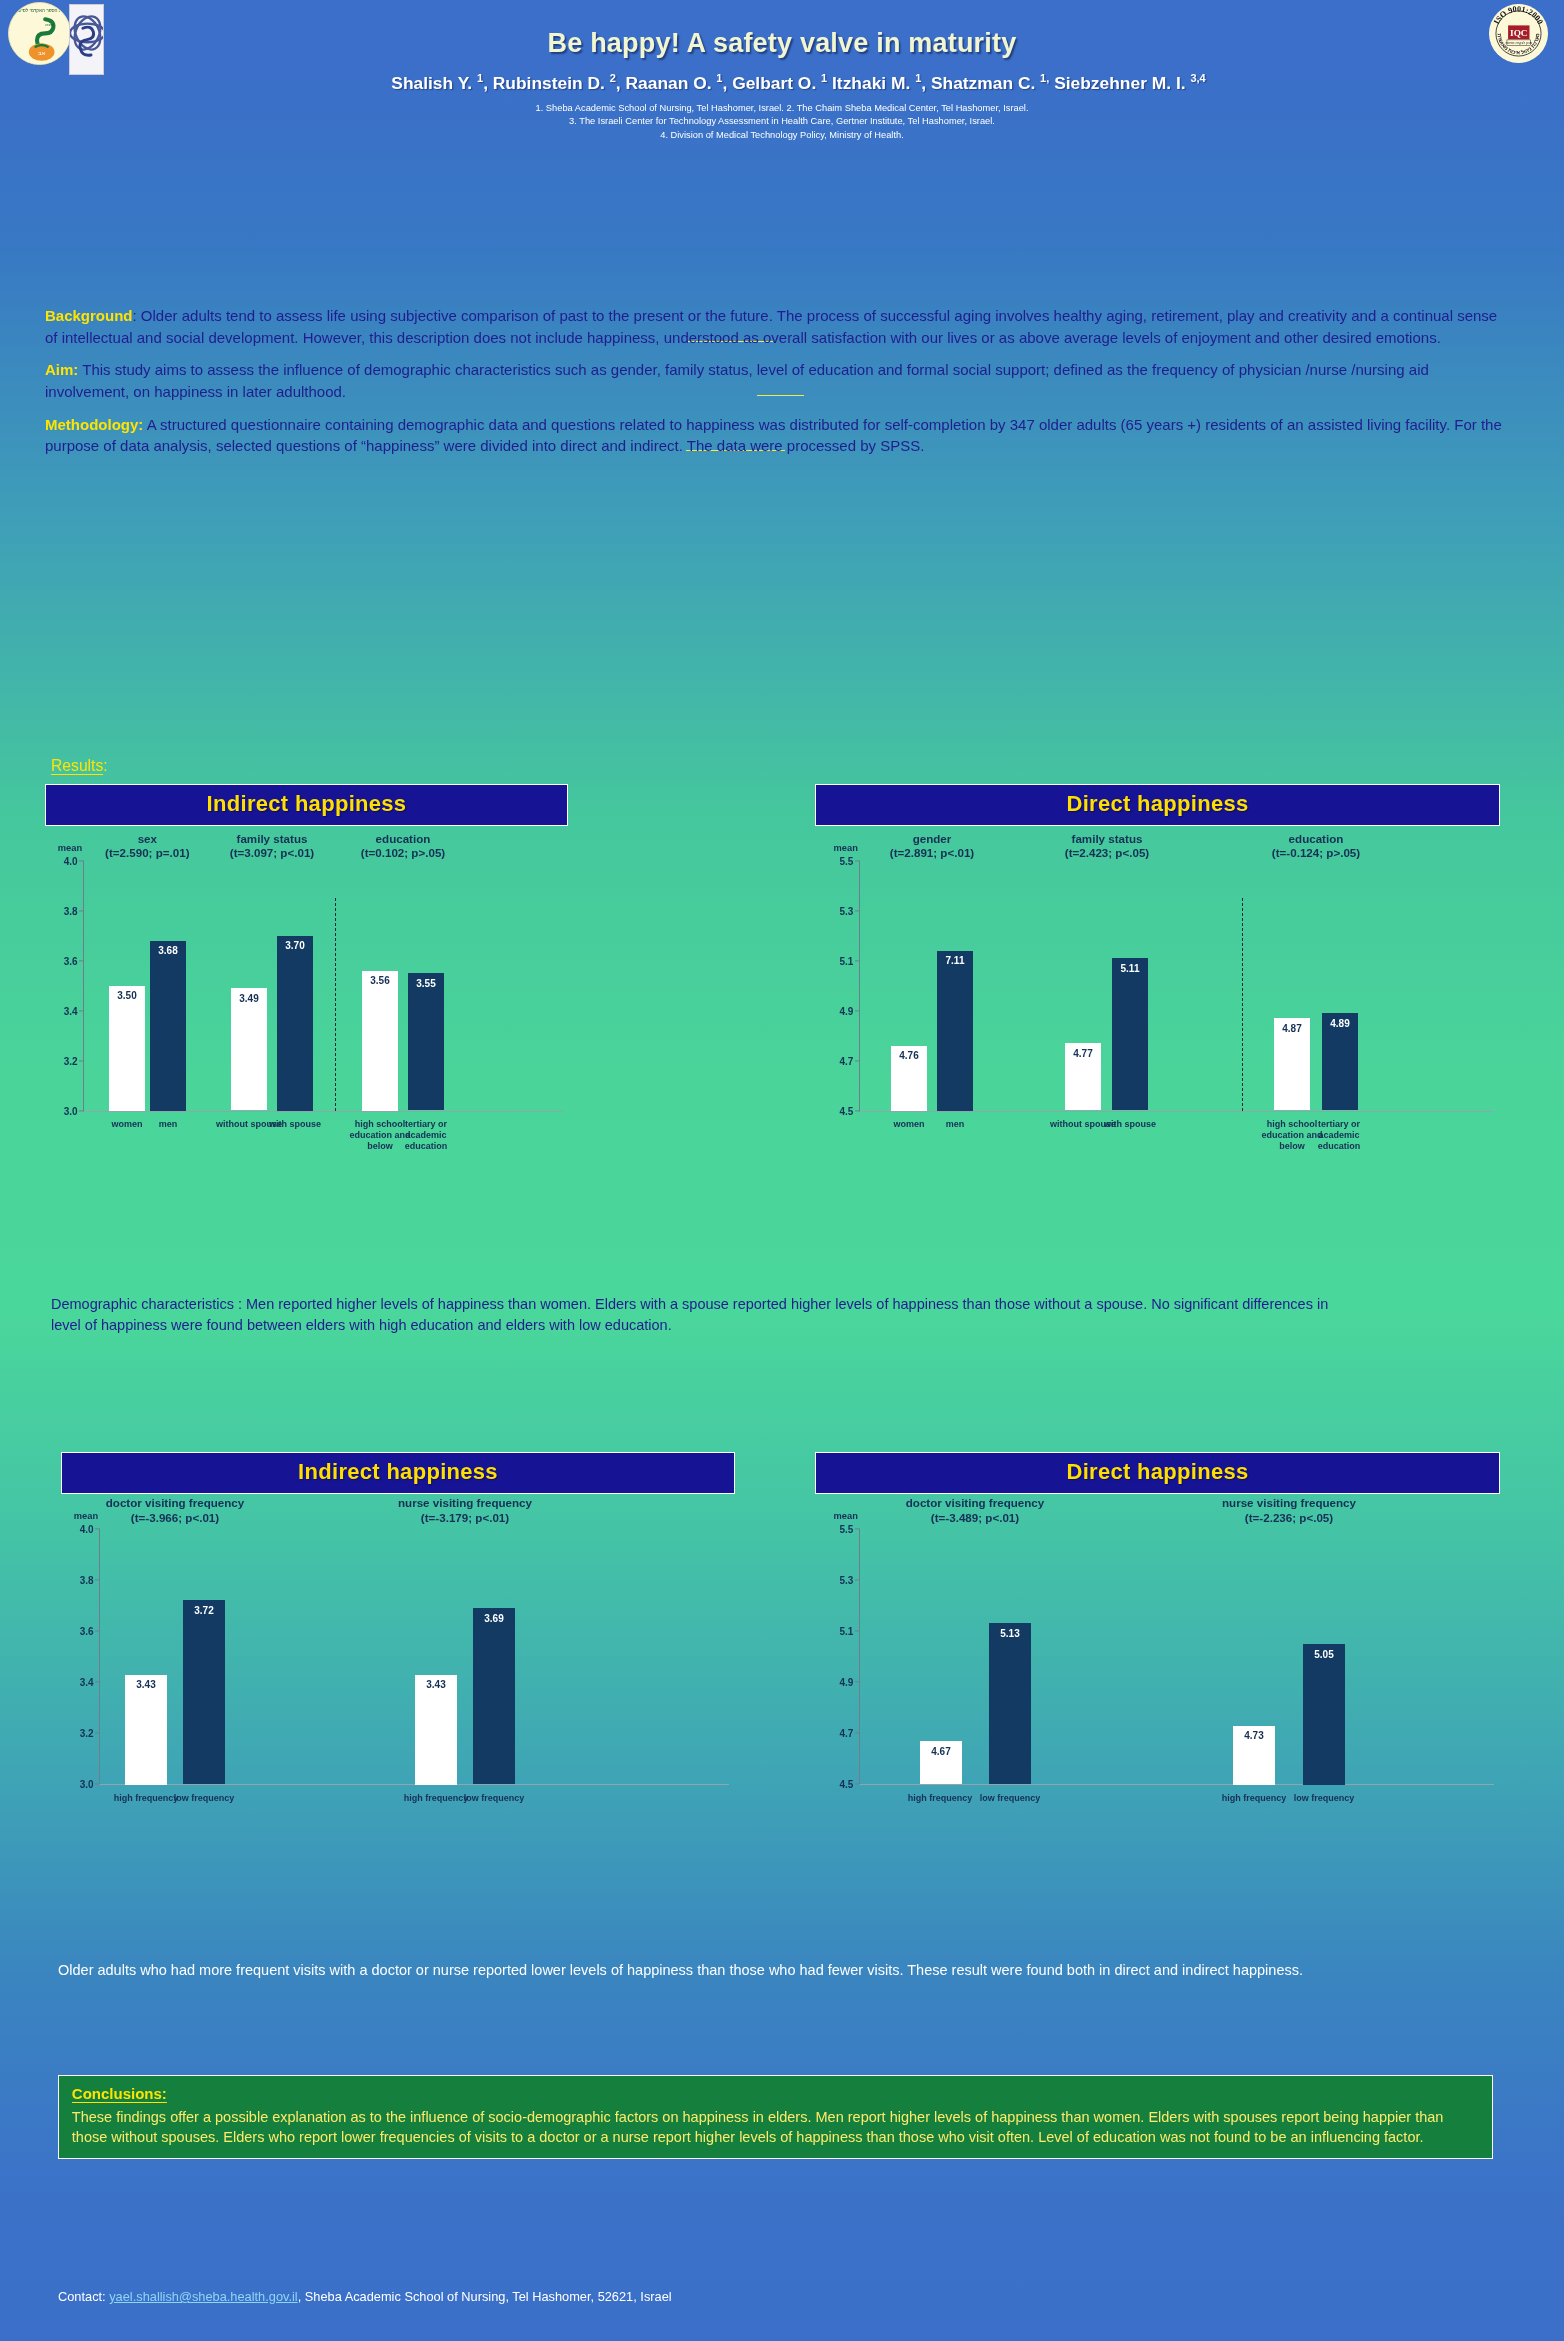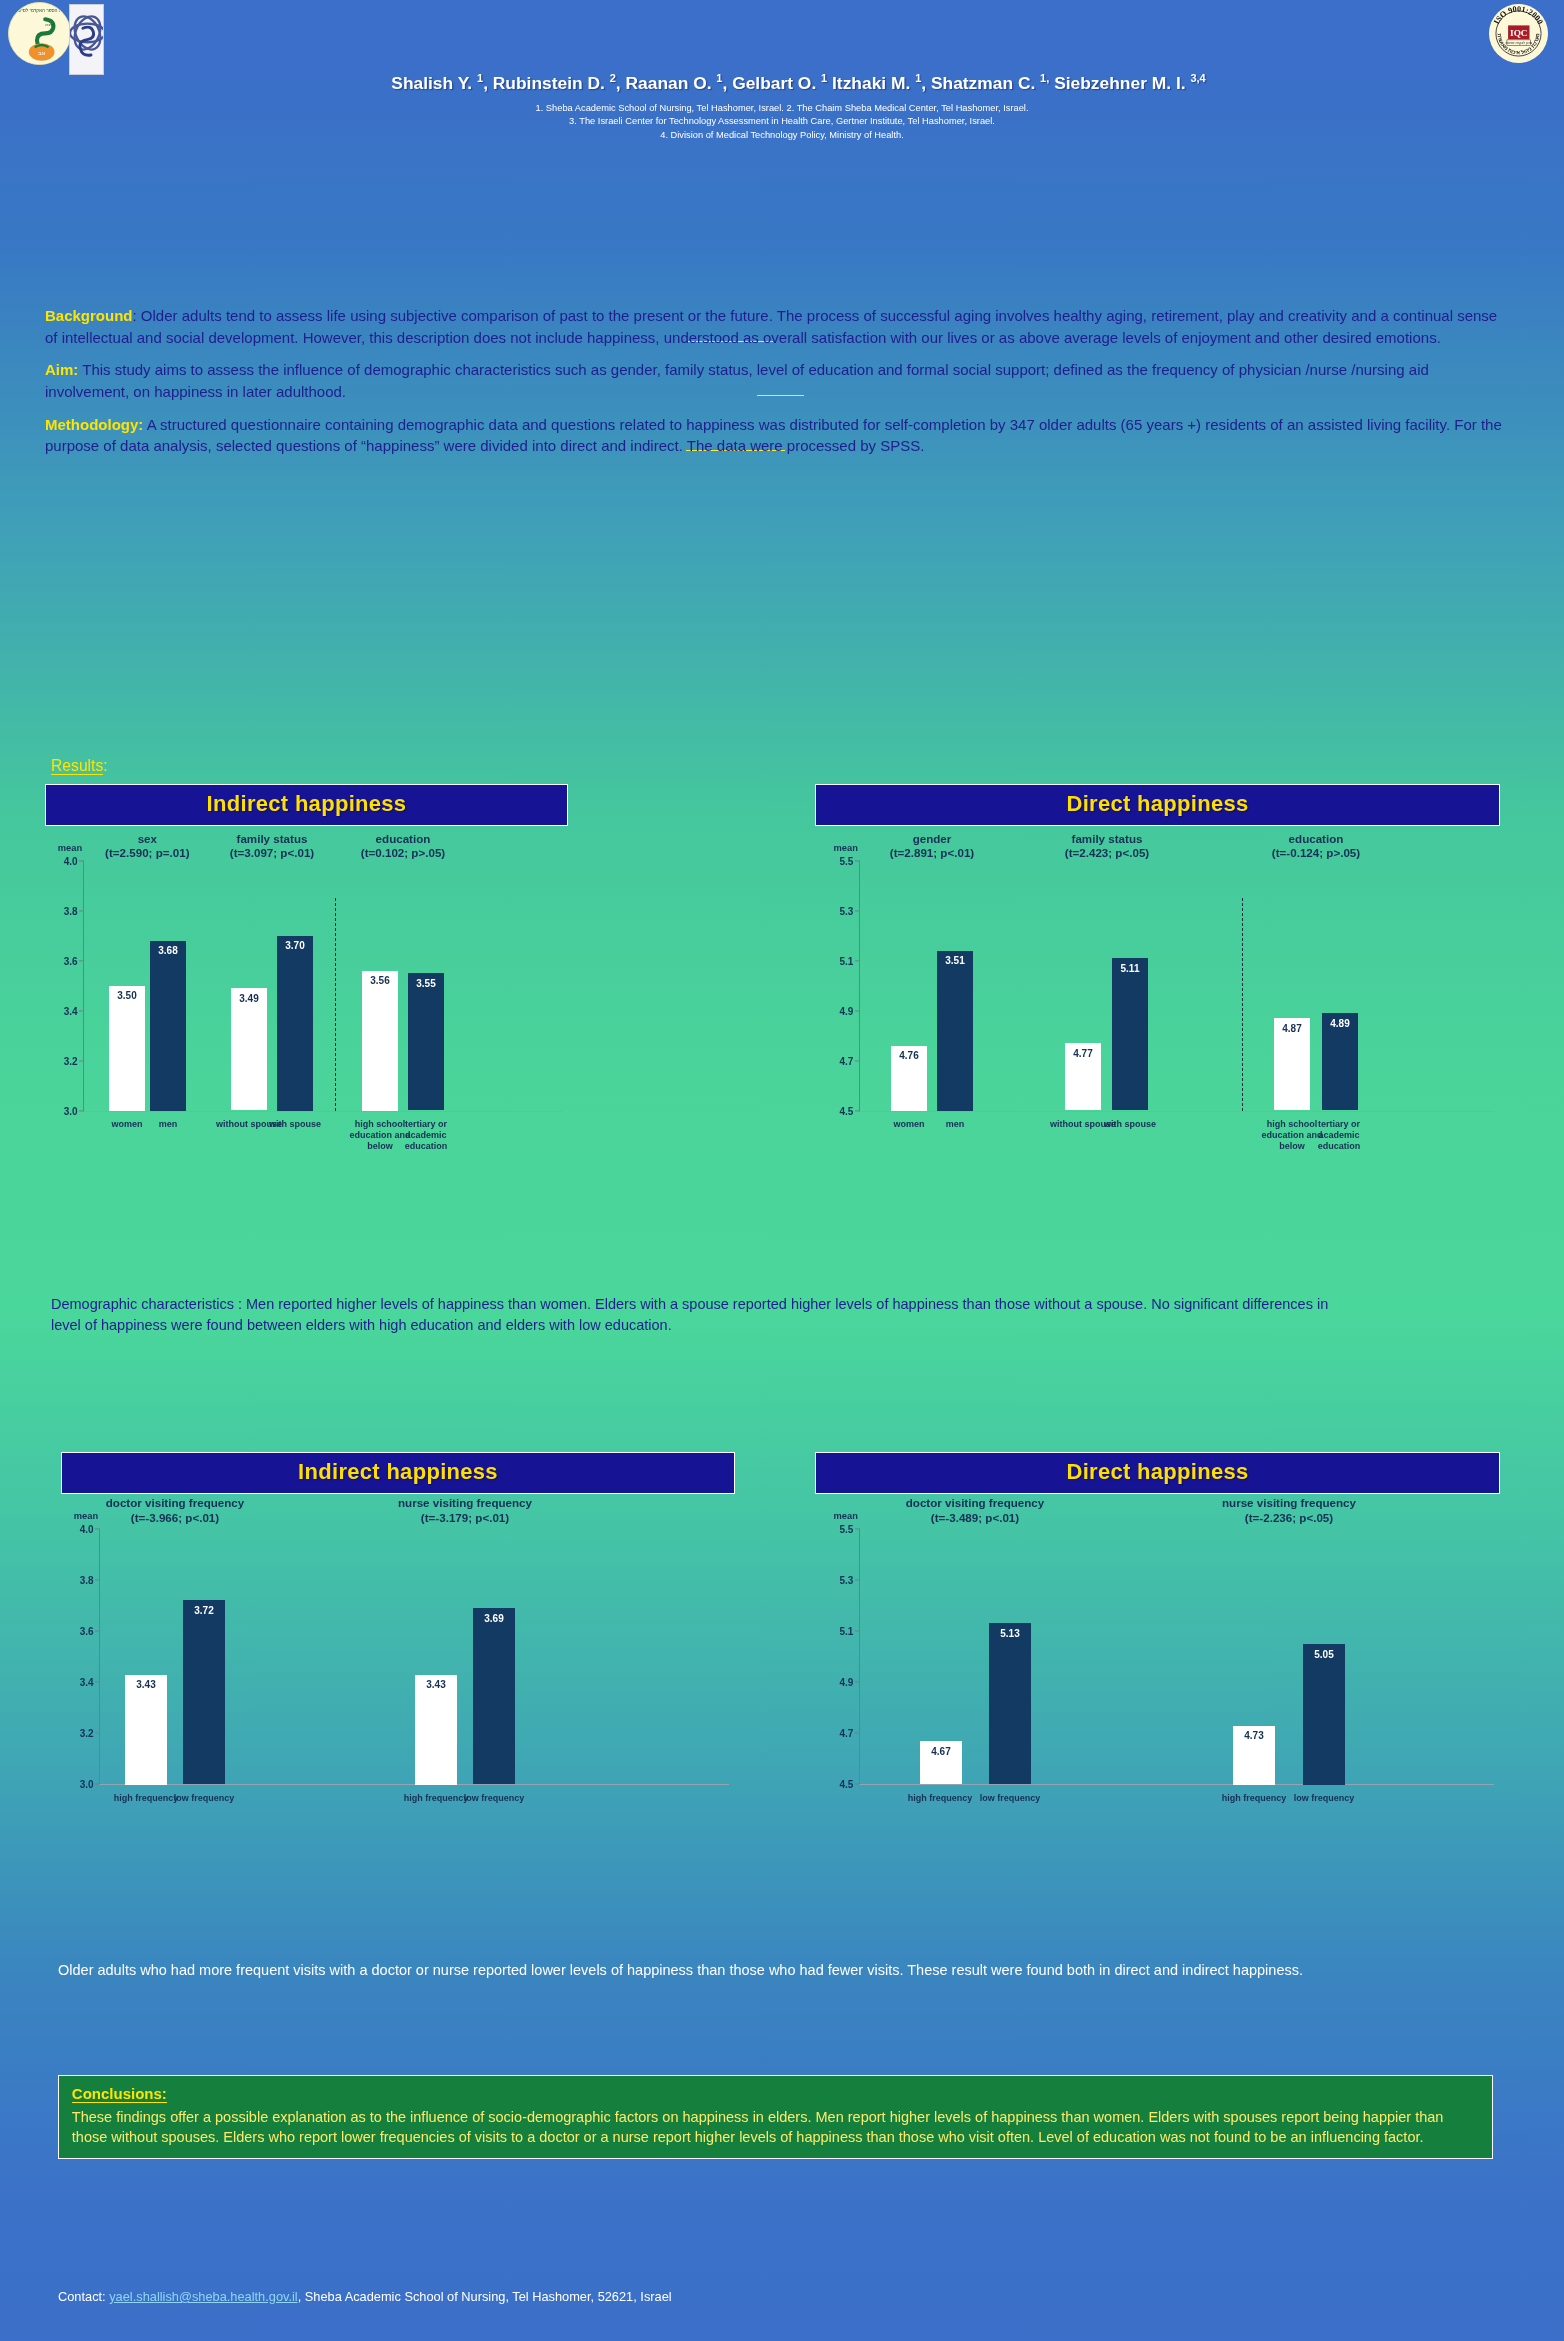--- a/index.html
+++ b/index.html
@@ -208,20 +208,21 @@
       <text font-size="9" font-weight="bold" fill="#111">
         <textPath href="#arcBot" startOffset="50%" text-anchor="middle">מערכת ניהול איכות מאושרת</textPath>
       </text>
       <rect x="33" y="37" width="37" height="24" fill="#a81c28"></rect>
       <text x="51.5" y="55" font-size="16" font-weight="bold" fill="#ffffff" text-anchor="middle" font-family="serif">IQC</text>
       <rect x="31" y="62" width="41" height="10" fill="#fdf8d8" stroke="#111" stroke-width=".8"></rect>
       <text x="51.5" y="70" font-size="6" fill="#111" text-anchor="middle">מכון לבקרה ואיכות</text>
     </svg>
   </div>
 
+  <div id="poster-title">Be happy! A safety valve in maturity</div>
   <div id="authors">Shalish Y. <sup>1</sup>, Rubinstein D. <sup>2</sup>, Raanan O. <sup>1</sup>, Gelbart O. <sup>1</sup> Itzhaki M. <sup>1</sup>, Shatzman C. <sup>1,</sup> Siebzehner M. I. <sup>3,4</sup></div>
   <div id="affiliations">
     <div>1. Sheba Academic School of Nursing, Tel Hashomer, Israel. 2. The Chaim Sheba Medical Center, Tel Hashomer, Israel.</div>
     <div>3. The Israeli Center for Technology Assessment in Health Care, Gertner Institute, Tel Hashomer, Israel.</div>
     <div>4. Division of Medical Technology Policy, Ministry of Health.</div>
   </div>
 </div>
 
 <div id="abstract">
   <p class="para">
@@ -298,21 +299,21 @@
       <div class="tickmark" style="left: 40px; top: 185px;"></div>
       <div class="ytick" style="left: 12.8px; top: 235px; width: 25.6px;">4.7</div>
       <div class="tickmark" style="left: 40px; top: 235px;"></div>
       <div class="ytick" style="left: 12.8px; top: 285px; width: 25.6px;">4.5</div>
       <div class="tickmark" style="left: 40px; top: 285px;"></div>
       <div class="grp-title" style="left: 24px; width: 186px; top: 5.8px;"><span>gender</span><br><span>(t=2.891; p&lt;.01)</span></div>
       <div class="bar white" style="left: 76px; top: 220px; width: 36px; height: 65px;"></div>
       <div class="bar-val on-white" style="left: 76px; width: 36px; top: 224px;">4.76</div>
       <div class="xlabel" style="left: 58px; width: 72px; top: 293px;">women</div>
       <div class="bar navy" style="left: 122px; top: 125px; width: 36px; height: 160px;"></div>
-      <div class="bar-val on-navy" style="left: 122px; width: 36px; top: 129px;">3.51</div>
+      <div class="bar-val on-navy" style="left: 122px; width: 36px; top: 129px;">7.11</div>
       <div class="xlabel" style="left: 104px; width: 72px; top: 293px;">men</div>
       <div class="grp-title" style="left: 199px; width: 186px; top: 5.8px;"><span>family status</span><br><span>(t=2.423; p&lt;.05)</span></div>
       <div class="bar white" style="left: 250px; top: 217px; width: 36px; height: 67px;"></div>
       <div class="bar-val on-white" style="left: 250px; width: 36px; top: 222px;">4.77</div>
       <div class="xlabel" style="left: 232px; width: 72px; top: 293px;">without spouse</div>
       <div class="bar navy" style="left: 297px; top: 132px; width: 36px; height: 152px;"></div>
       <div class="bar-val on-navy" style="left: 297px; width: 36px; top: 137px;">5.11</div>
       <div class="xlabel" style="left: 279px; width: 72px; top: 293px;">with spouse</div>
       <div class="grp-title" style="left: 408px; width: 186px; top: 5.8px;"><span>education</span><br><span>(t=-0.124; p&gt;.05)</span></div>
       <div class="bar white" style="left: 459px; top: 192px; width: 36px; height: 92px;"></div>

